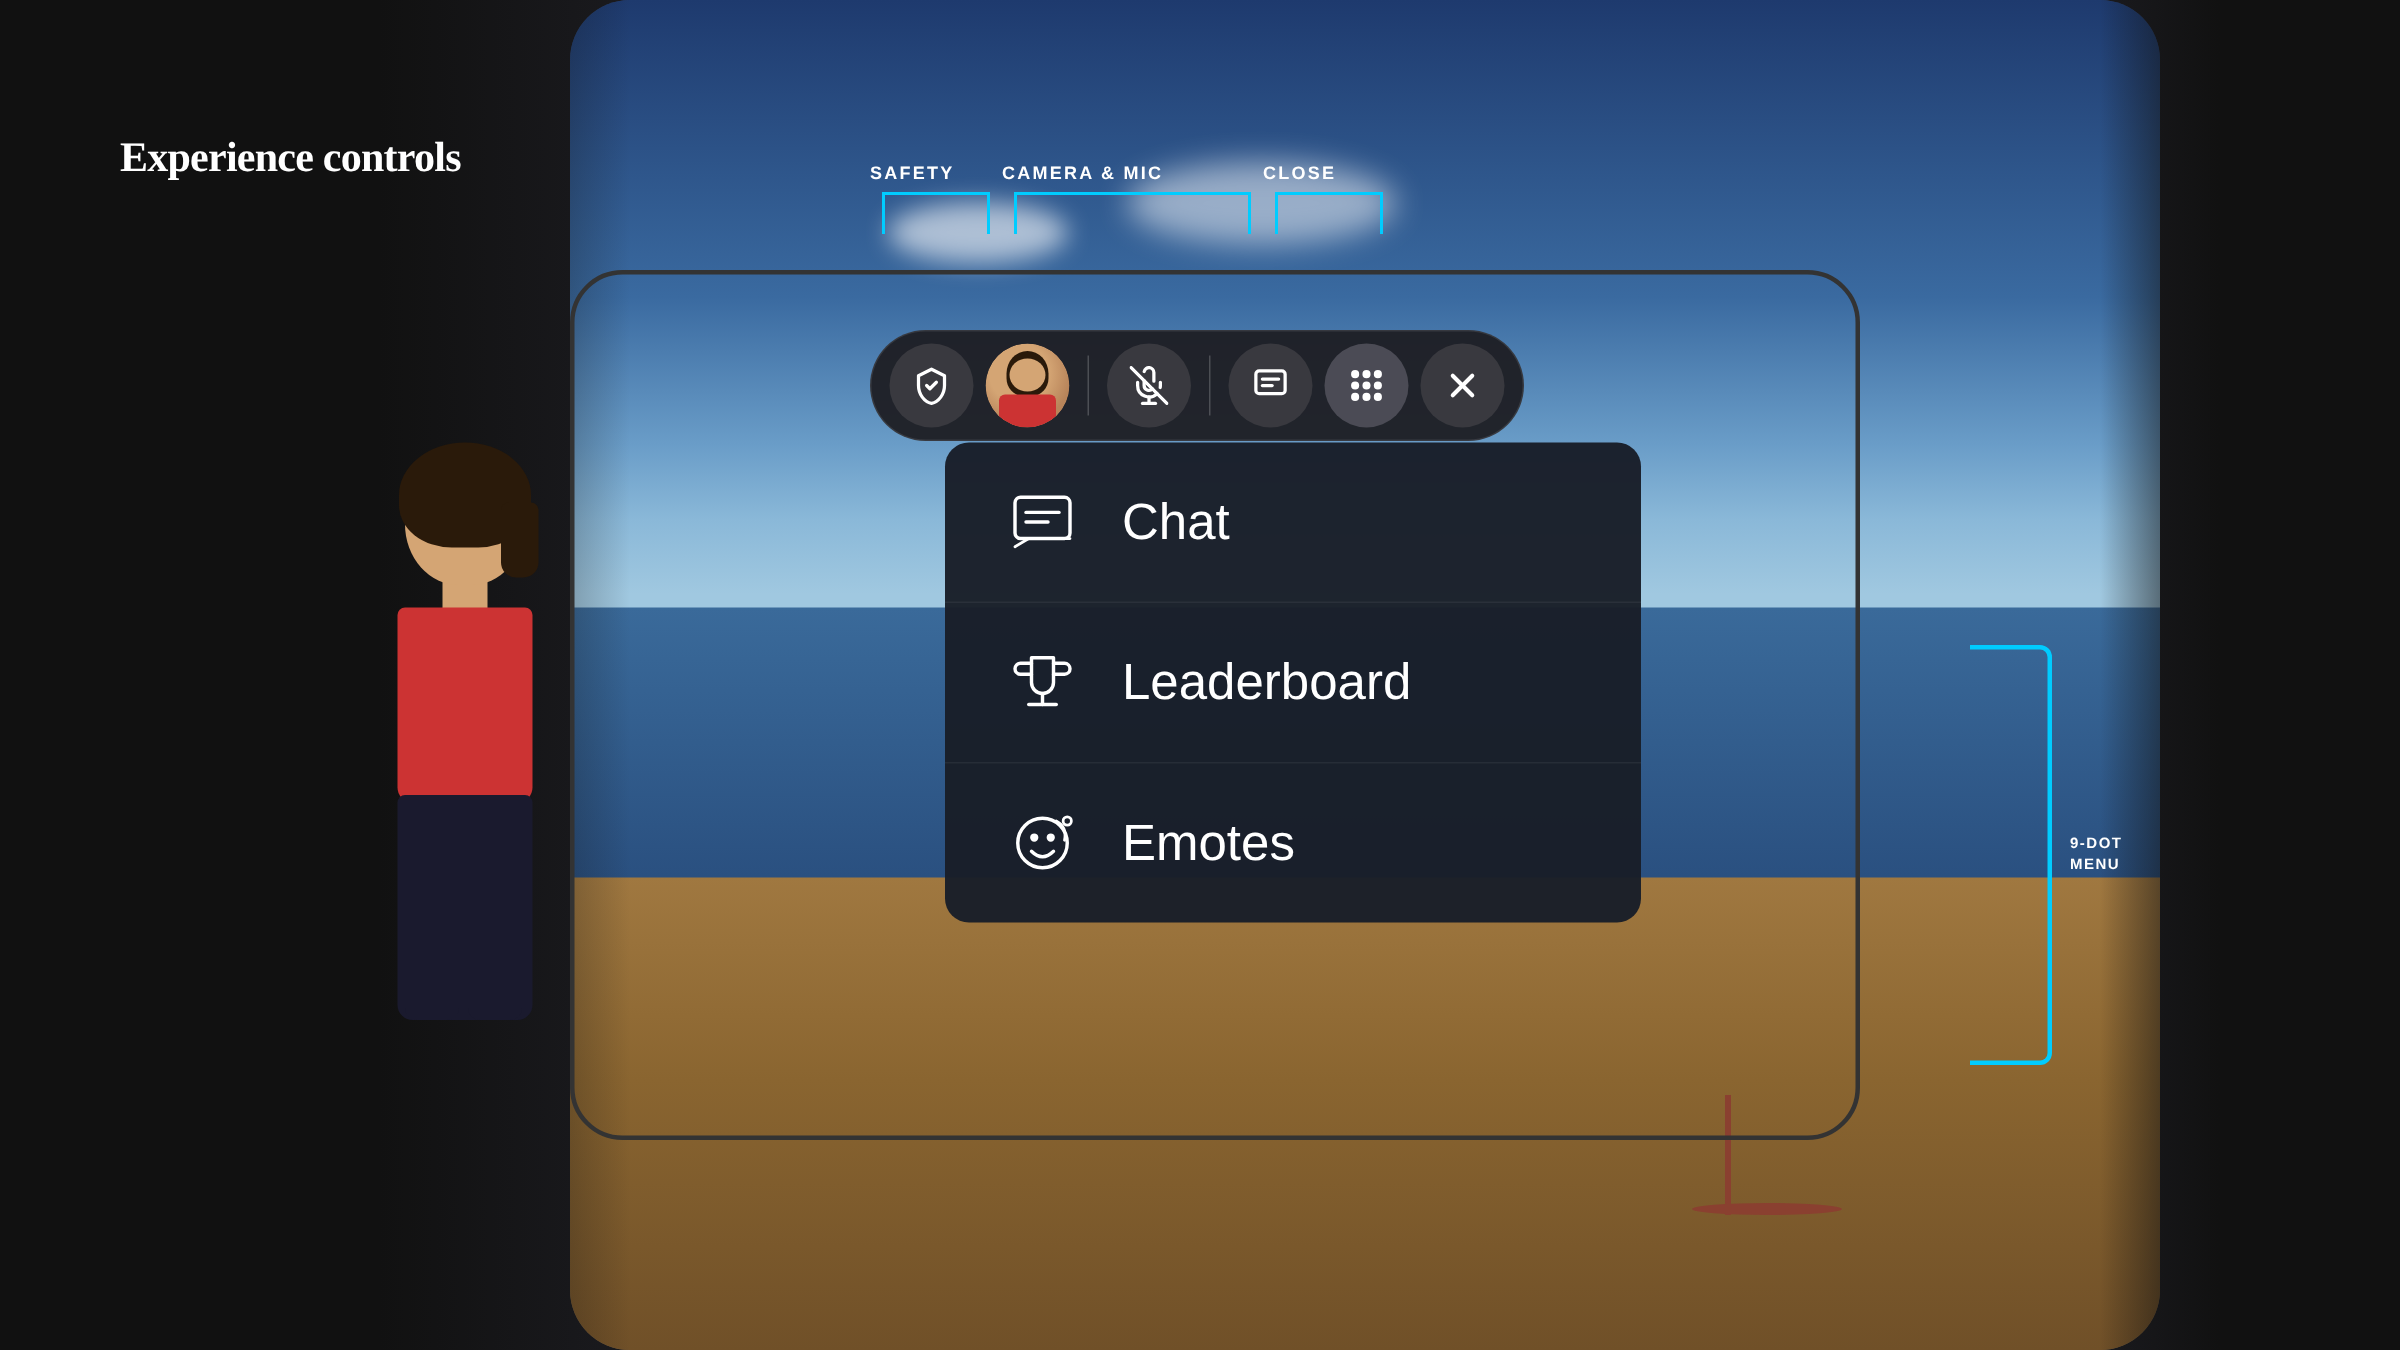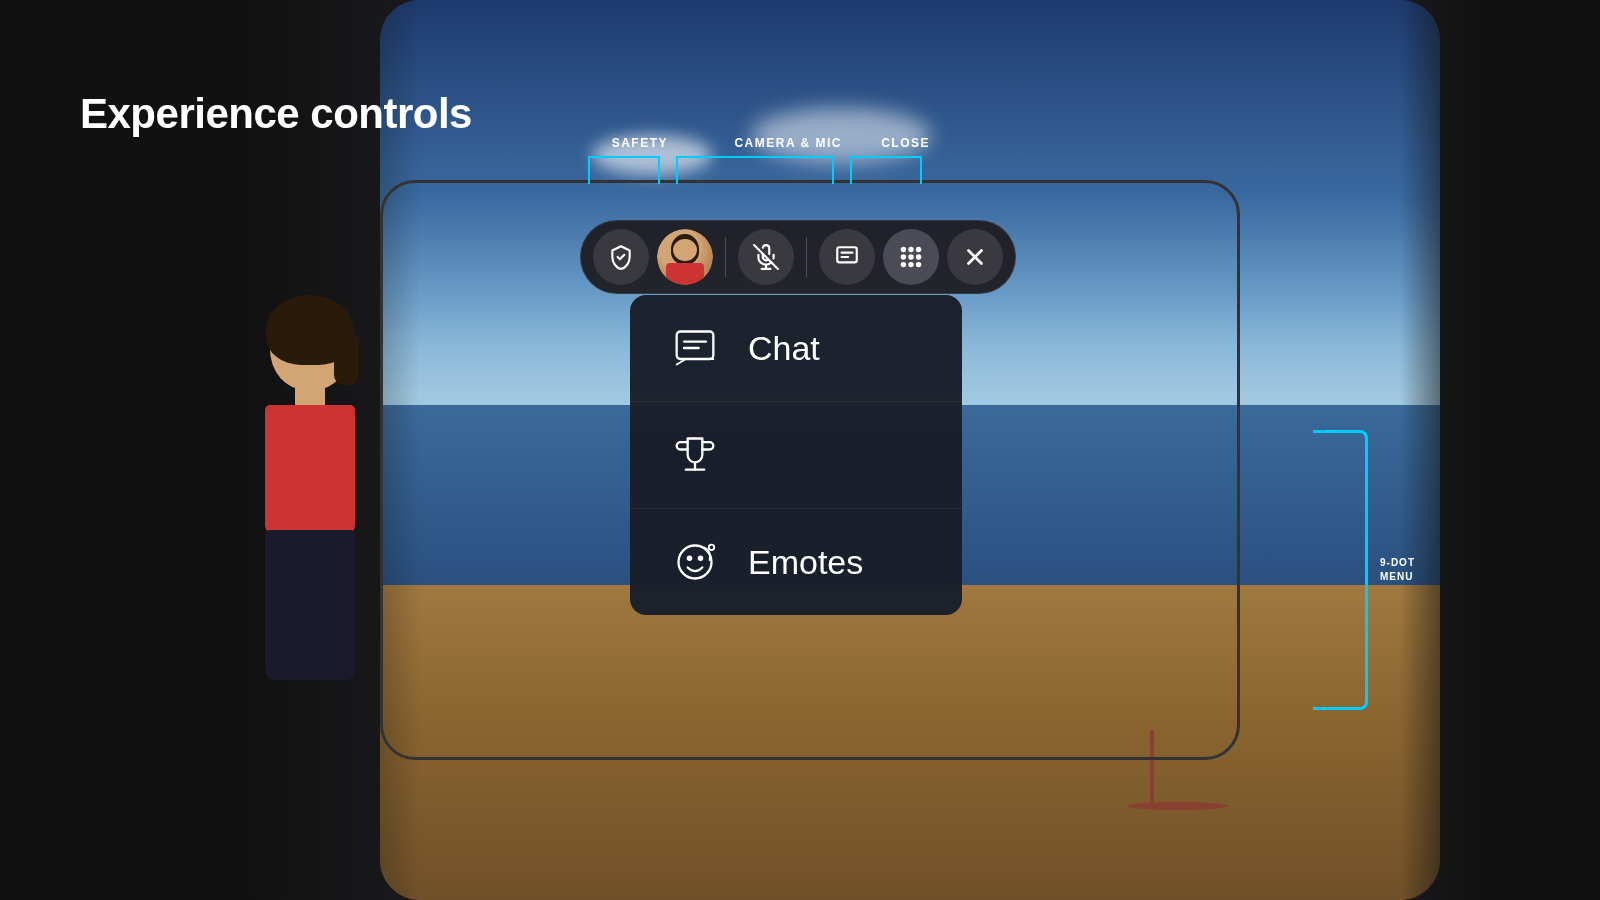--- a/index.html
+++ b/index.html
@@ -159,23 +159,24 @@
       box-shadow: 42px 0 0 #1a1a2e;
     }
 
     
     .experience-controls-label {
       position: absolute;
       top: 90px;
       left: 80px;
       z-index: 10;
       color: white;
-      font-size: 42px;
+      font-size: 28px;
       font-weight: 900;
       letter-spacing: -0.5px;
+      font-family: Liberation Serif, serif;
     }
 
     
     .device-frame {
       position: absolute;
       left: 380px;
       top: 180px;
       width: 860px;
       height: 580px;
       border: 3px solid #333;
@@ -266,21 +267,21 @@
 
     .toolbar-btn.active {
       background: rgba(80, 80, 90, 0.9);
     }
 
     
     .menu-dropdown {
       position: absolute;
       top: 295px;
       left: 630px;
-      width: 332px;
+      width: 464px;
       background: rgba(25, 30, 40, 0.97);
       border-radius: 16px;
       z-index: 30;
       overflow: hidden;
     }
 
     .menu-item {
       display: flex;
       align-items: center;
       padding: 28px 40px;
@@ -355,22 +356,21 @@
       top: 108px;
       left: 580px;
       z-index: 10;
       display: flex;
       align-items: flex-end;
     }
 
     .bracket-group {
       display: flex;
       flex-direction: column;
-      align-items: flex-end;
-      margin-top: 28px;
+      align-items: flex-start;
     }
 
     .bracket-text {
       color: white;
       font-size: 12px;
       font-weight: 800;
       letter-spacing: 1.5px;
       margin-bottom: 6px;
       white-space: nowrap;
     }
@@ -520,20 +520,21 @@
   <div class="menu-item">
     <div class="menu-icon">
       <svg viewBox="0 0 48 48">
         <path d="M16 6h16v18a8 8 0 01-16 0V6z" stroke="white" stroke-width="2.5" fill="none"></path>
         <path d="M16 10H8a4 4 0 000 8h8" stroke="white" stroke-width="2.5" fill="none"></path>
         <path d="M32 10h8a4 4 0 010 8h-8" stroke="white" stroke-width="2.5" fill="none"></path>
         <line x1="24" y1="32" x2="24" y2="40" stroke="white" stroke-width="2.5"></line>
         <line x1="14" y1="40" x2="34" y2="40" stroke="white" stroke-width="2.5"></line>
       </svg>
     </div>
+    <span class="menu-item-label">Leaderboard</span>
   </div>
 
   <div class="menu-item">
     <div class="menu-icon">
       <svg viewBox="0 0 48 48">
         <circle cx="24" cy="24" r="18" stroke="white" stroke-width="2.5" fill="none"></circle>
         <circle cx="18" cy="20" r="2" fill="white"></circle>
         <circle cx="30" cy="20" r="2" fill="white"></circle>
         <path d="M16 30 Q24 38 32 30" stroke="white" stroke-width="2.5" fill="none" stroke-linecap="round"></path>
         <path d="M34 8 Q42 12 40 22" stroke="white" stroke-width="2" fill="none" stroke-linecap="round"></path>

